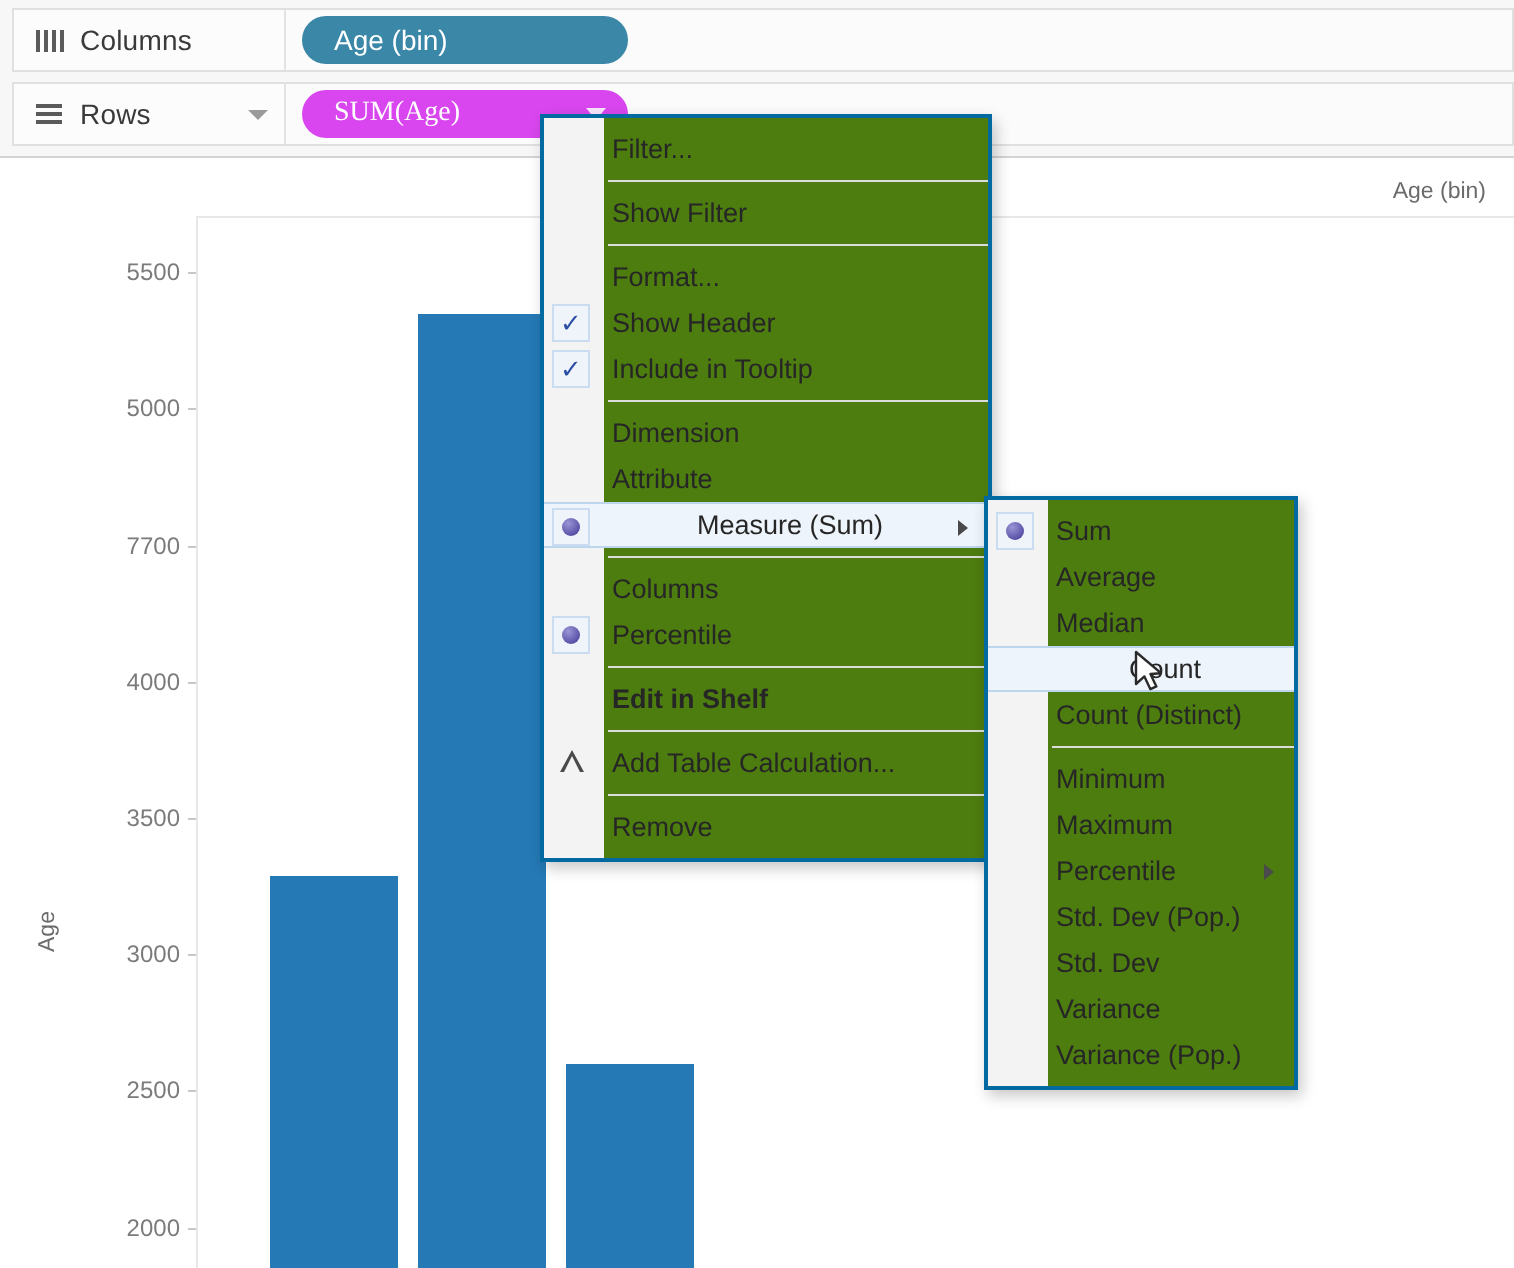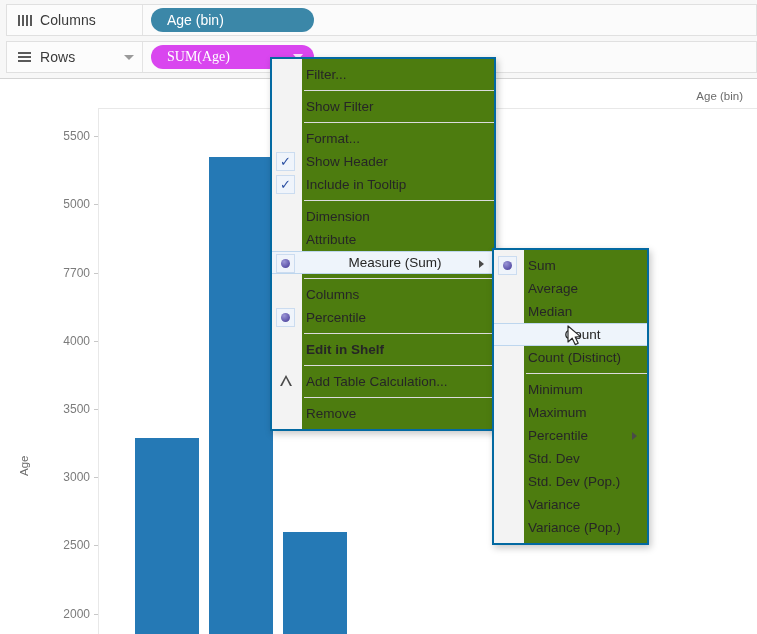--- a/index.html
+++ b/index.html
@@ -342,24 +342,24 @@
         <span>Minimum</span>
       </div>
       <div class="menu-item">
         <span>Maximum</span>
       </div>
       <div class="menu-item">
         <span>Percentile</span>
         <span class="sub-arrow"></span>
       </div>
       <div class="menu-item">
+        <span>Std. Dev (Pop.)</span>
+      </div>
+      <div class="menu-item">
         <span>Std. Dev</span>
-      </div>
-      <div class="menu-item">
-        <span>Std. Dev (Pop.)</span>
       </div>
       <div class="menu-item">
         <span>Variance</span>
       </div>
       <div class="menu-item">
         <span>Variance (Pop.)</span>
       </div>
     </div>
 
   <svg class="cursor" viewBox="0 0 16 22" style="left: 567px; top: 325px;">

